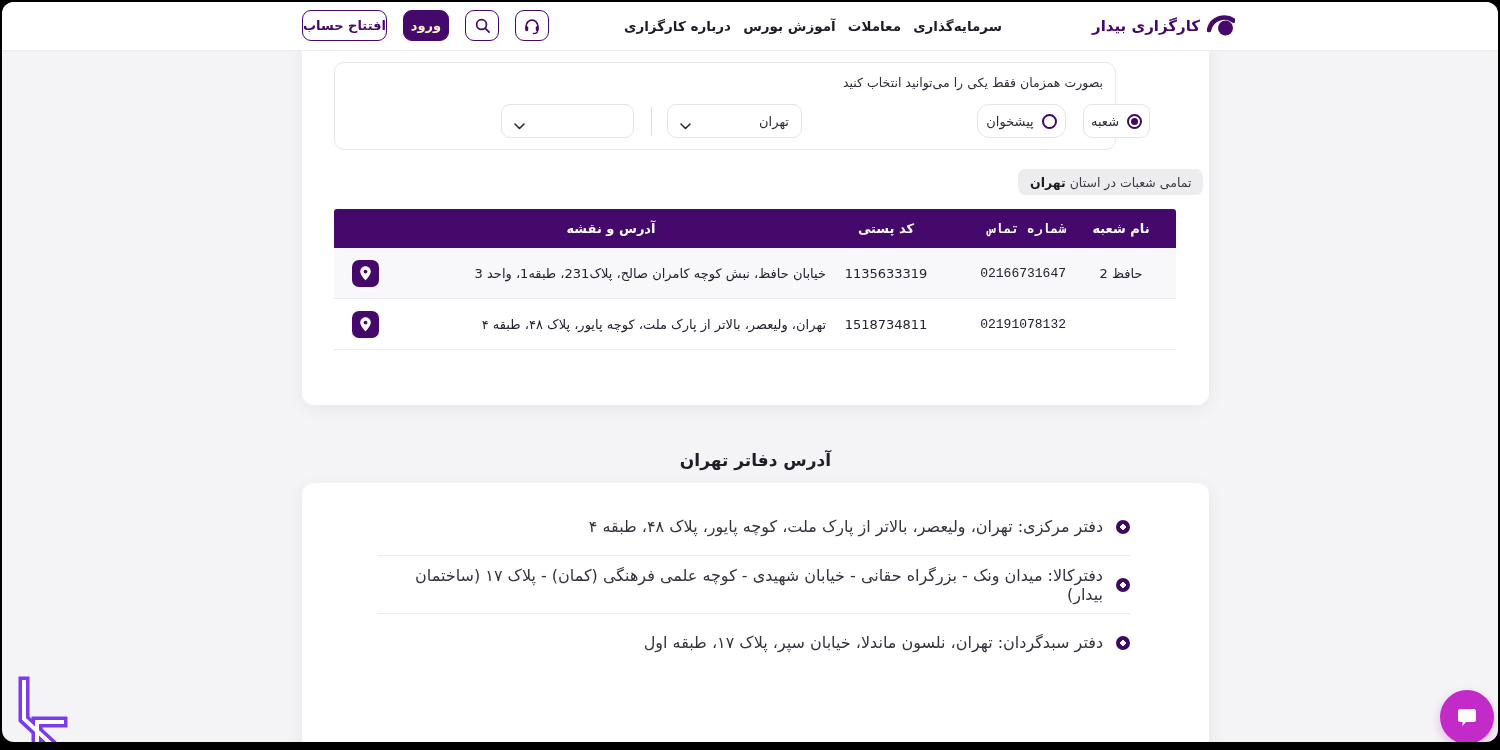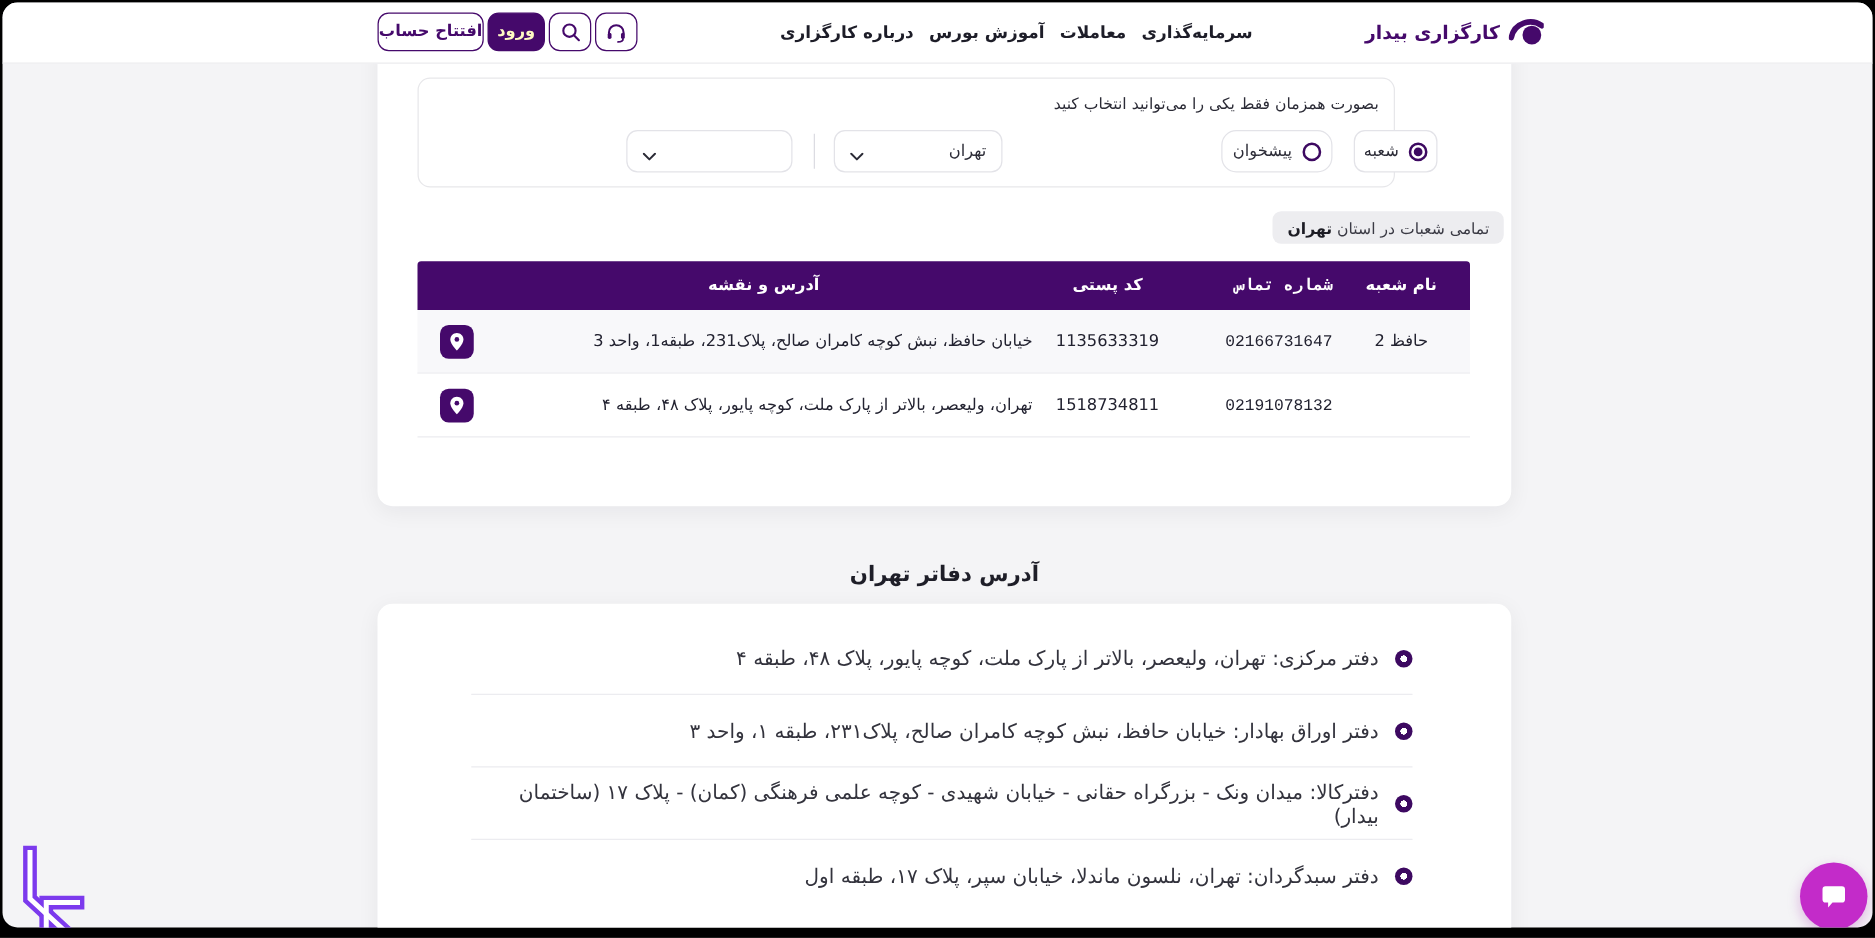--- a/index.html
+++ b/index.html
@@ -8,21 +8,21 @@
   .screen{position:absolute;left:2px;top:2px;right:2px;bottom:8px;border-radius:12px;
     overflow:hidden;background:#f4f4f6;}
   
   .topbar{position:absolute;left:0;top:0;right:0;height:48px;background:#fff;
     border-bottom:1px solid #ebebee;z-index:30;}
   .logo{position:absolute;left:1090px;top:0;height:48px;display:flex;align-items:center;gap:7px;}
   .logo-text{color:#45096B;font-size:15px;font-weight:700;}
   .nav{position:absolute;left:622px;top:0;width:378px;height:48px;display:flex;
     justify-content:space-between;align-items:center;}
   .nav-item{font-size:13.5px;font-weight:600;color:#1d1d28;cursor:pointer;white-space:nowrap;}
-  .actions{position:absolute;left:300px;top:8px;height:32px;display:flex;gap:3px;direction:ltr;}
+  .actions{position:absolute;left:300px;top:8px;height:32px;display:flex;gap:16px;direction:ltr;}
   .btn{box-sizing:border-box;height:31px;border-radius:9px;display:flex;align-items:center;
     justify-content:center;font-size:13px;cursor:pointer;}
   .btn-outline{width:85px;border:1.5px solid #45096B;color:#45096B;background:#fff;font-weight:600;}
   .btn-filled{width:46px;background:#45096B;color:#fef9c3;border:1.5px solid #45096B;font-weight:600;}
   .btn-icon{width:34px;border:1.5px solid #45096B;background:#fff;}
   
   .card{position:absolute;background:#fff;border-radius:12px;box-shadow:0 4px 18px rgba(20,20,40,.06);}
   .card1{left:300px;top:28px;width:907px;height:375px;}
   .card2{left:300px;top:481px;width:907px;height:300px;}
   
@@ -211,24 +211,20 @@
   <h2 class="section-title">آدرس دفاتر تهران</h2>
 
   <section class="card card2">
     <div class="rows">
       <div class="office-row">
         <span class="bullet"></span>
         <span class="office-text">دفتر مرکزی: تهران، ولیعصر، بالاتر از پارک ملت، کوچه پایور، پلاک ۴۸، طبقه ۴</span>
       </div>
       <div class="office-row">
         <span class="bullet"></span>
-        <span class="office-text">دفتر اوراق بهادار: خیابان حافظ، نبش کوچه کامران صالح، پلاک۲۳۱، طبقه ۱، واحد ۳</span>
-      </div>
-      <div class="office-row">
-        <span class="bullet"></span>
         <span class="office-text">دفترکالا: میدان ونک - بزرگراه حقانی - خیابان شهیدی - کوچه علمی فرهنگی (کمان) - پلاک ۱۷ (ساختمان بیدار)</span>
       </div>
       <div class="office-row last">
         <span class="bullet"></span>
         <span class="office-text">دفتر سبدگردان: تهران، نلسون ماندلا، خیابان سپر، پلاک ۱۷، طبقه اول</span>
       </div>
     </div>
   </section>
 
   <div class="deco">

